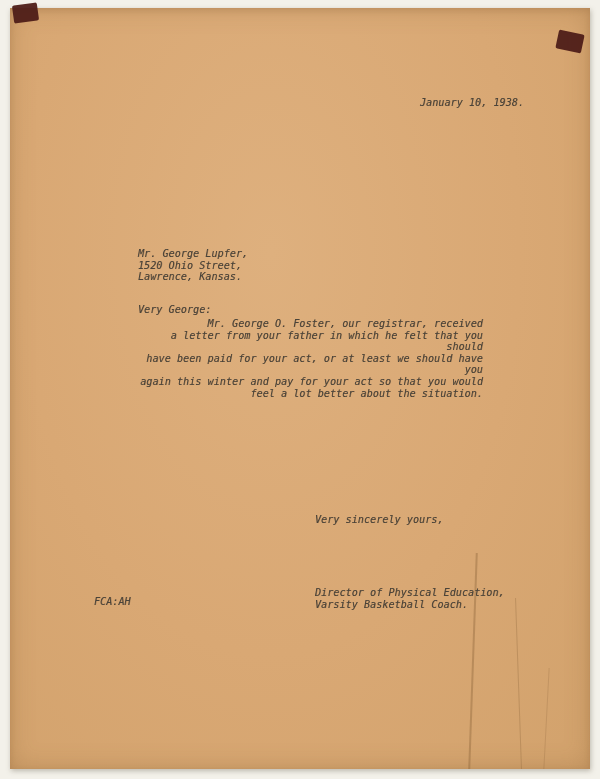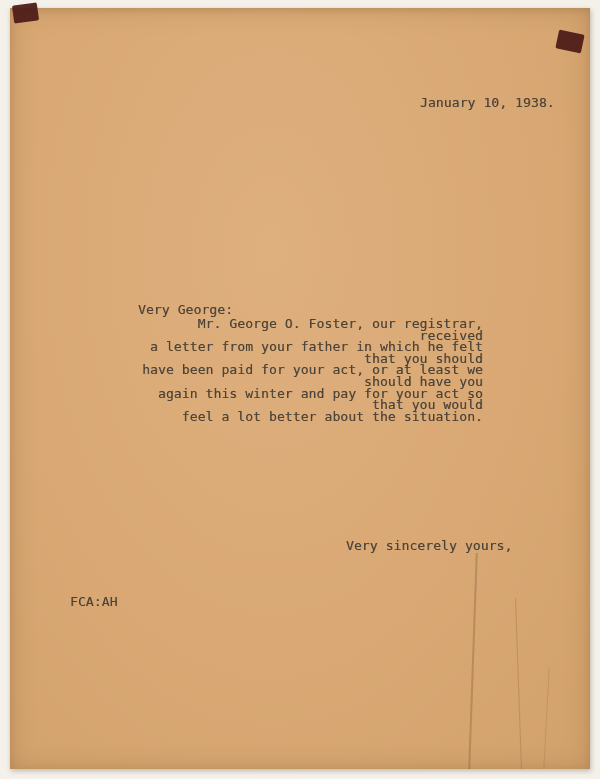--- a/index.html
+++ b/index.html
@@ -27,34 +27,35 @@
     background:
       radial-gradient(ellipse at 45% 32%, #deb07e 0%, var(--paper, #d9a874) 55%, #d2a26c 100%);
     box-shadow:
       inset 0 0 24px rgba(130, 90, 45, 0.30),
       inset 0 2px 6px rgba(120, 80, 40, 0.18),
       1px 2px 5px rgba(90, 80, 60, 0.35);
   }
   .txt {
     position: absolute;
     color: var(--ink, #4a4339);
-    font-size: 13px;
+    font-size: 10px;
     line-height: 11.6px;
     letter-spacing: 0.1px;
     white-space: pre-line;
     text-shadow: 0.4px 0.4px 0.5px rgba(70, 55, 40, 0.45);
+    font-style: italic;
   }
   .date       { left: 410px; top: 89px;  }
   .address    { left: 128px; top: 240px; }
   .salutation { left: 128px; top: 296px; }
   .para       { width: 345px; text-indent: 47px; }
   .para-1     { left: 128px; top: 310px; text-align: right; }
   .para-2     { left: 128px; top: 380px; }
-  .closing    { left: 305px; top: 532px; margin-left: 31px; }
-  .initials   { left: 60px;  top: 588px; }
+  .closing    { left: 305px; top: 506px; }
+  .initials   { left: 84px;  top: 588px; }
   .signature  { left: 305px; top: 579px; }
   .corner {
     position: absolute;
     background: var(--corner-mark, #4e1d18);
     border-radius: 2px;
     opacity: 0.95;
   }
   .corner-tl {
     left: 3px; top: -4px;
     width: 25px; height: 18px;
@@ -81,29 +82,34 @@
 
     <div class="corner corner-tl"></div>
     <div class="corner corner-tr"></div>
 
     <div class="crease crease-1"></div>
     <div class="crease crease-2"></div>
     <div class="crease crease-3"></div>
 
     <div class="txt date">January 10, 1938.</div>
 
+    <div class="txt address">Mr. George Lupfer,
+1520 Ohio Street,
+Lawrence, Kansas.</div>
 
     <div class="txt salutation">Very George:</div>
 
     <div class="txt para para-1">Mr. George O. Foster, our registrar, received
 a letter from your father in which he felt that you should
 have been paid for your act, or at least we should have you
 again this winter and pay for your act so that you would
 feel a lot better about the situation.</div>
 
 
     <div class="txt closing">Very sincerely yours,</div>
 
     <div class="txt initials">FCA:AH</div>
 
+    <div class="txt signature">Director of Physical Education,
+Varsity Basketball Coach.</div>
 
   </div>
 </div>
 
 </body></html>

